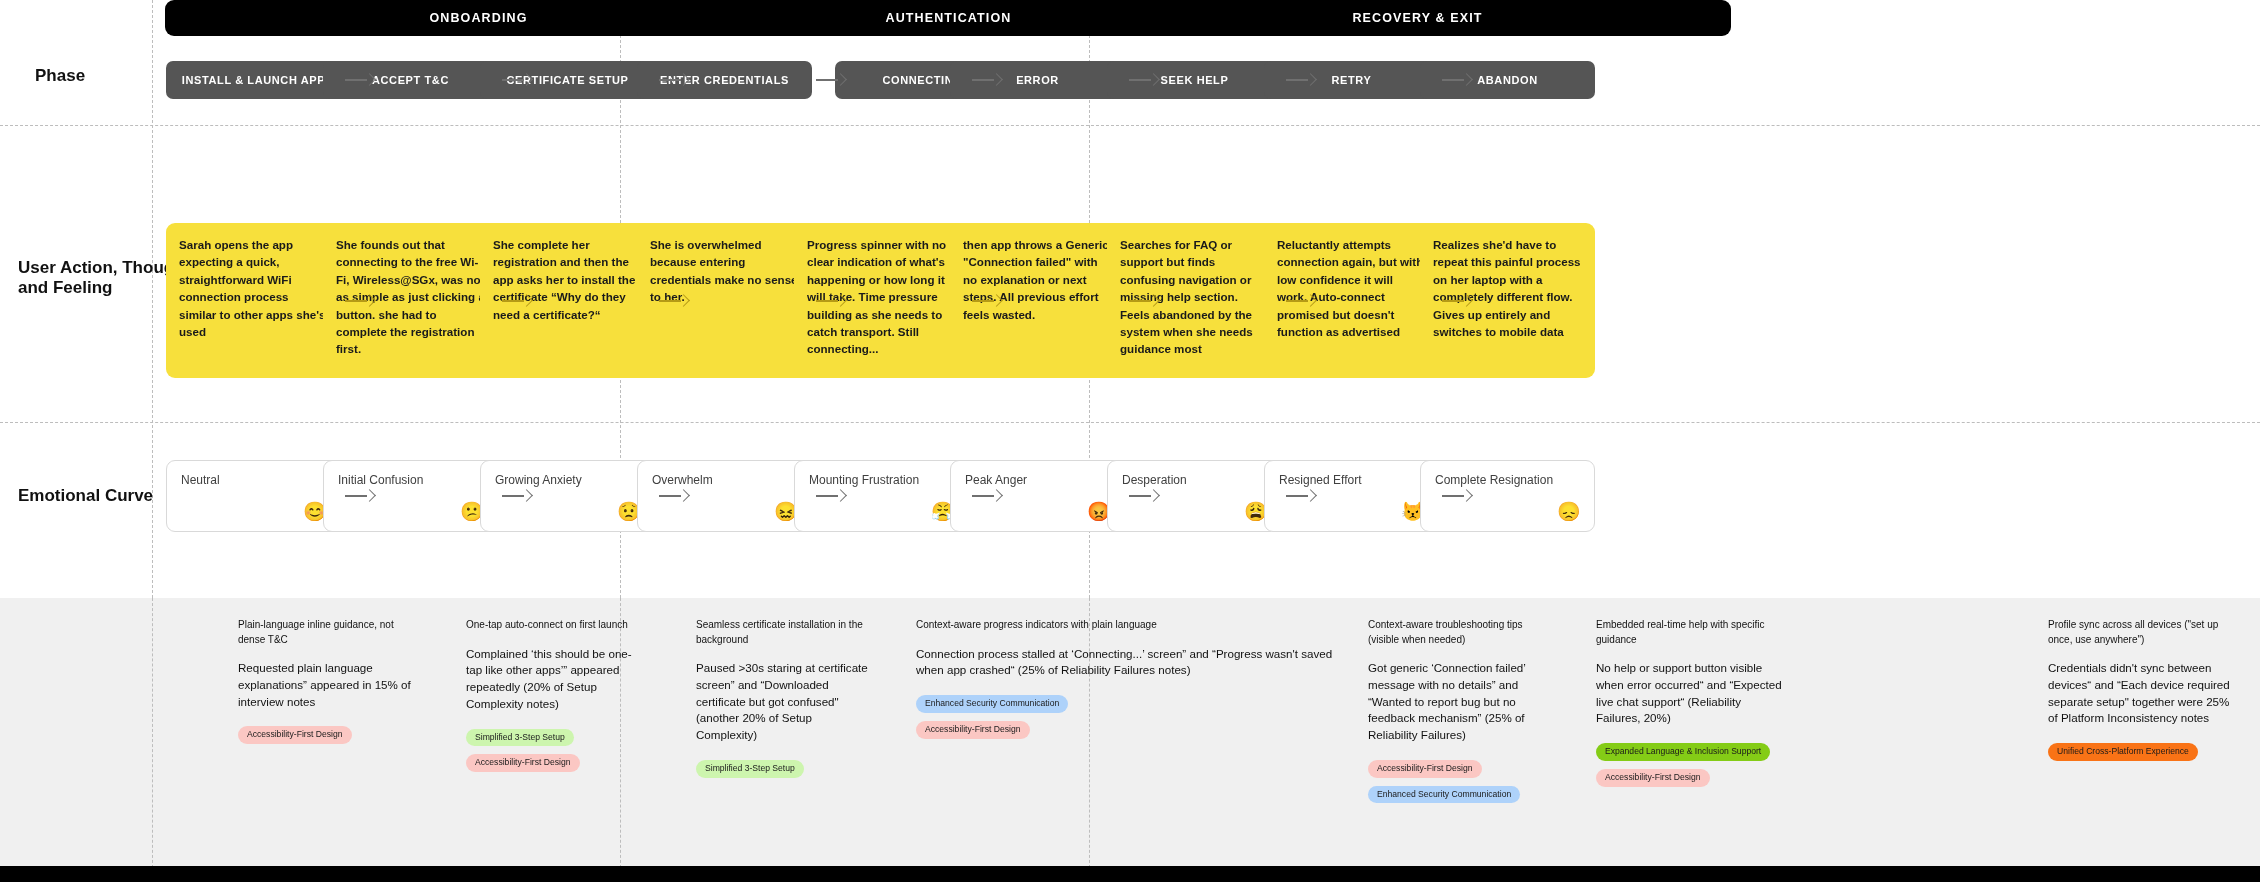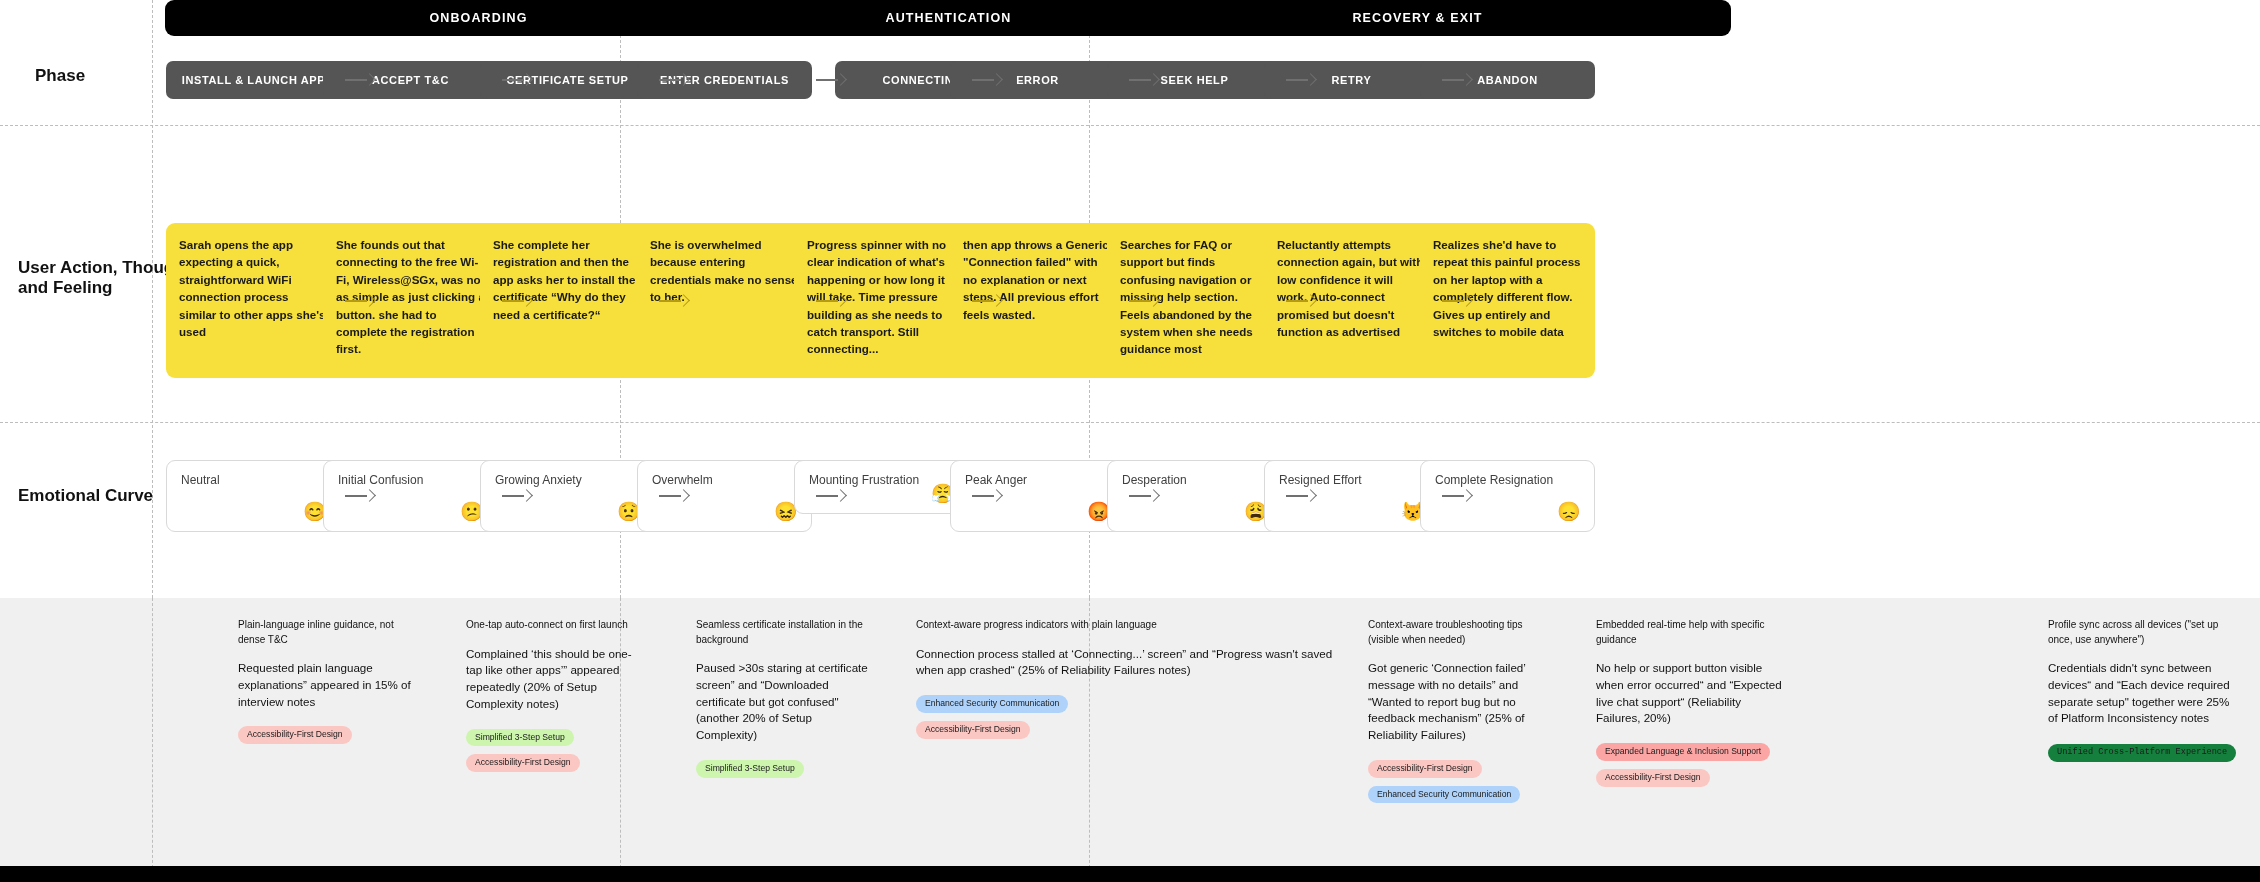--- a/index.html
+++ b/index.html
@@ -242,21 +242,21 @@
     <div class="em-face">😕</div>
     </div>
   <div class="em-card" style="left:480px; top:460px; width:175px; height:72px;">
     <div class="em-label">Growing Anxiety</div>
     <div class="em-face">😟</div>
     </div>
   <div class="em-card" style="left:637px; top:460px; width:175px; height:72px;">
     <div class="em-label">Overwhelm</div>
     <div class="em-face">😖</div>
     </div>
-  <div class="em-card" style="left:794px; top:460px; width:175px; height:54px;">
+  <div class="em-card" style="left:794px; top:460px; width:175px; height:72px;">
     <div class="em-label">Mounting Frustration</div>
     <div class="em-face">😤</div>
     </div>
   <div class="em-card" style="left:950px; top:460px; width:175px; height:72px;">
     <div class="em-label">Peak Anger</div>
     <div class="em-face">😡</div>
     </div>
   <div class="em-card" style="left:1107px; top:460px; width:175px; height:72px;">
     <div class="em-label">Desperation</div>
     <div class="em-face">😩</div>
@@ -337,24 +337,24 @@
   <div class="opp-cell" style="left:1368px; top:618px; width:185px;">
     <div class="opp-title">Context-aware troubleshooting tips (visible when needed)</div>
     <div class="opp-evidence">Got generic ‘Connection failed’ message with no details” and “Wanted to report bug but no feedback mechanism” (25% of Reliability Failures)</div>
     <div class="tag-row"><span class="tag" style="background:#FBC7C3;">Accessibility-First Design</span></div>
     <div class="tag-row"><span class="tag" style="background:#AED2FA;">Enhanced Security Communication</span></div>
   </div>
 
   <div class="opp-cell" style="left:1596px; top:618px; width:190px;">
     <div class="opp-title">Embedded real-time help with specific guidance</div>
     <div class="opp-evidence">No help or support button visible when error occurred“ and “Expected live chat support“ (Reliability Failures, 20%)</div>
-    <div class="tag-row"><span class="tag" style="background:#fca5a5;">Expanded Language &amp; Inclusion Support</span></div>
+    <div class="tag-row"><span class="tag" style="background:#84cc16;">Expanded Language &amp; Inclusion Support</span></div>
     <div class="tag-row"><span class="tag" style="background:#FBC7C3;">Accessibility-First Design</span></div>
   </div>
 
   <div class="opp-cell" style="left:2048px; top:618px; width:185px;">
     <div class="opp-title">Profile sync across all devices ("set up once, use anywhere")</div>
     <div class="opp-evidence">Credentials didn't sync between devices“ and “Each device required separate setup" together were 25% of Platform Inconsistency notes</div>
-    <div class="tag-row"><span class="tag" style="background:#15803d;font-family:Liberation Mono, monospace;">Unified Cross-Platform Experience</span></div>
+    <div class="tag-row"><span class="tag" style="background:#f97316;">Unified Cross-Platform Experience</span></div>
   </div>
 
   <div class="footer-bar"></div>
 </div>
 
 </body></html>

